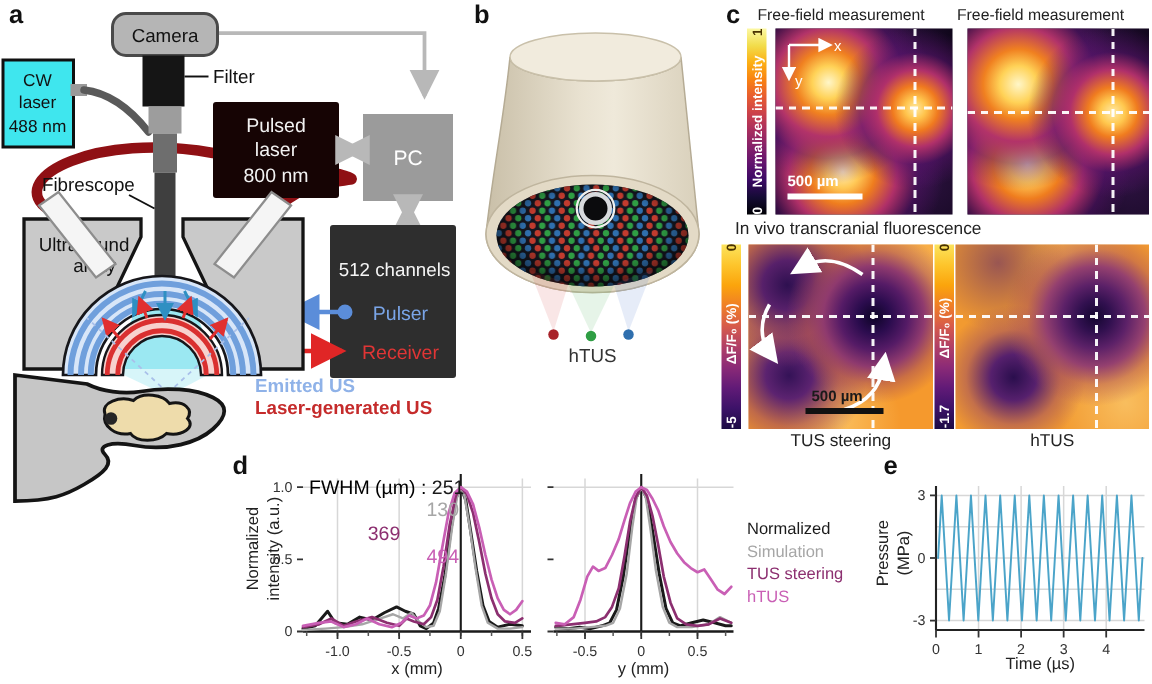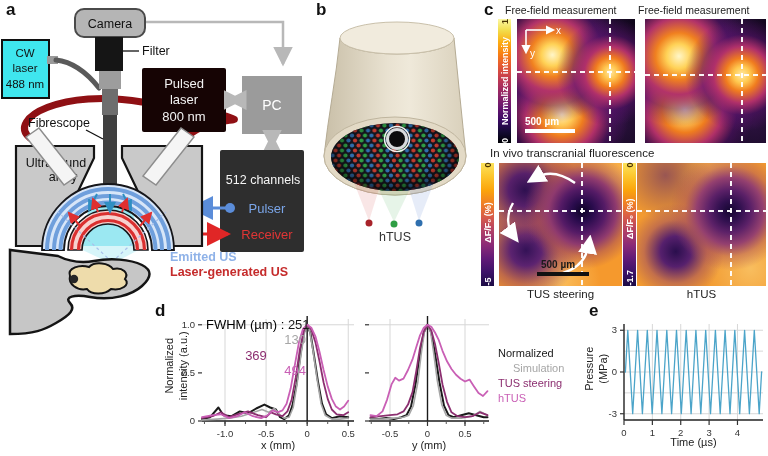--- a/index.html
+++ b/index.html
@@ -394,21 +394,21 @@
 
   <div class="fwhm" style="left:206px;top:317px;width:100px">
     <div class="fwhm-row"><span>FWHM (µm) :</span>&nbsp;<span style="color: rgb(26, 26, 26);">251</span></div>
     <div class="fwhm-row" style="color: rgb(166, 166, 166);">130</div>
     <div class="fwhm-row" style="color: rgb(140, 47, 112); text-align: center;">369</div>
     <div class="fwhm-row" style="color: rgb(201, 95, 181);">494</div>
   </div>
 
   <div class="legend" style="left:498px;top:346px">
     <div class="lg-row" style="color: rgb(26, 26, 26);">Normalized</div>
-    <div class="lg-row" style="color: rgb(166, 166, 166); margin-left: 15px;">Simulation</div>
+    <div class="lg-row" style="color: rgb(166, 166, 166);">Simulation</div>
     <div class="lg-row" style="color: rgb(140, 47, 112);">TUS steering</div>
     <div class="lg-row" style="color: rgb(201, 95, 181);">hTUS</div>
   </div>
 
   <div class="plabel" style="left:589px;top:301px">e</div>
   <div class="rotlab" style="left:557px;top:355px;width:80px">
     <div>Pressure</div>
     <div>(MPa)</div>
   </div>
   <svg class="abs" style="left:604px;top:318px" width="164" height="132">

